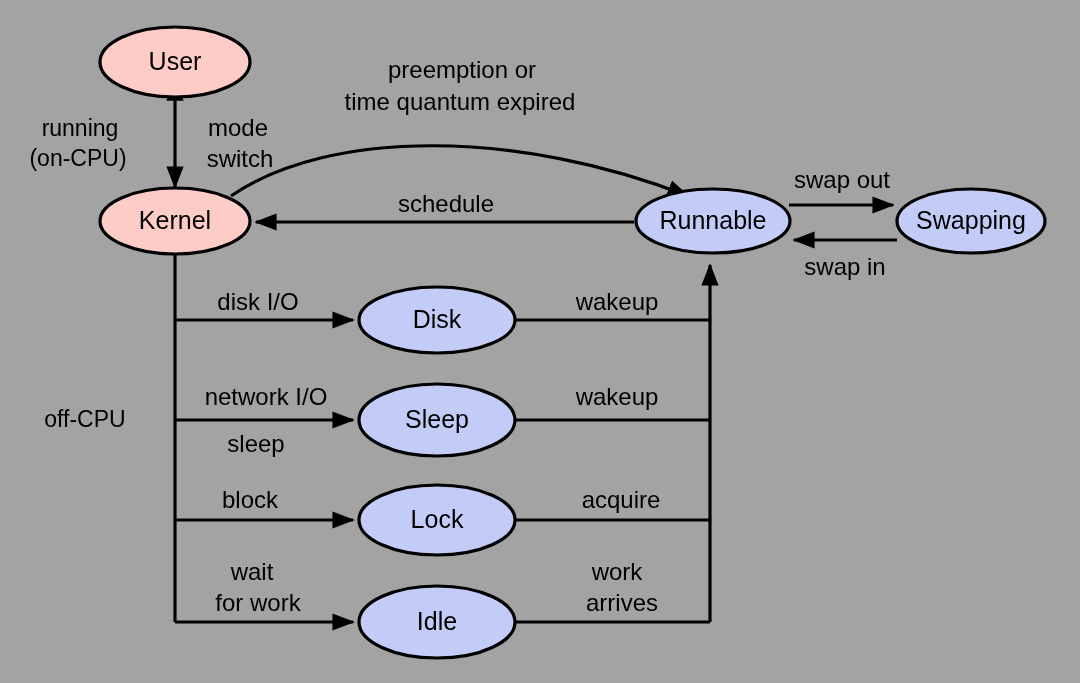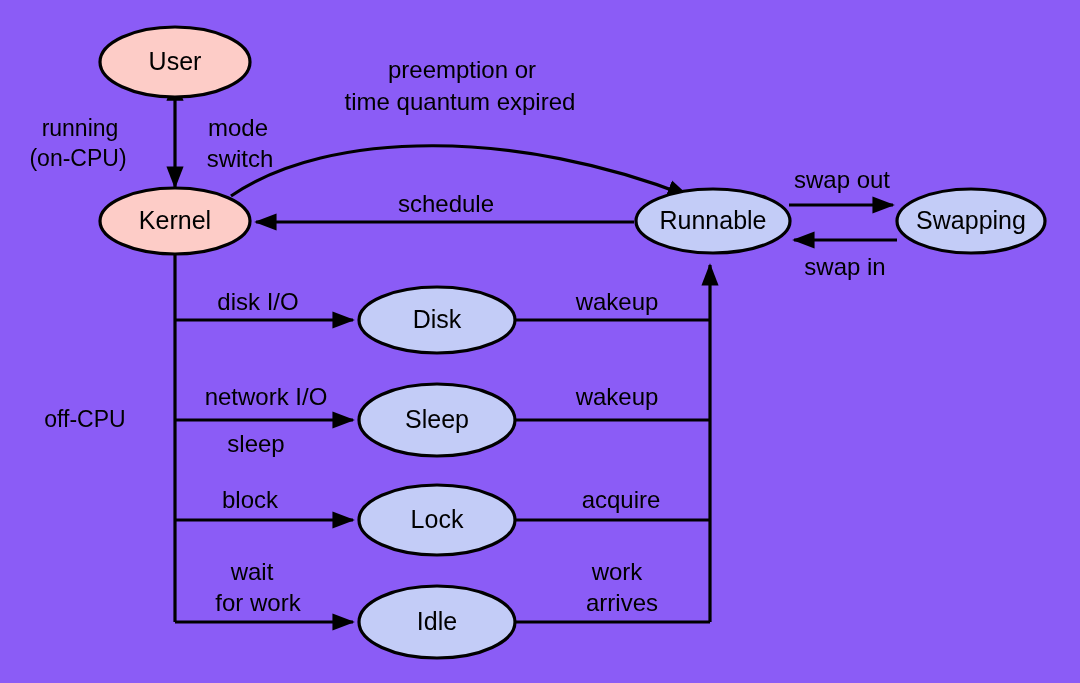--- a/index.html
+++ b/index.html
@@ -4,21 +4,21 @@
 <style>
   html, body {
     margin: 0;
     padding: 0;
     background: #ffffff;
   }
   #page {
     position: relative;
     width: 1080px;
     height: 683px;
-    background: #8b5cf6;
+    background: #a3a3a3;
     font-family: "Liberation Sans", sans-serif;
     overflow: hidden;
   }
   svg#diagram {
     display: block;
     width: 1080px;
     height: 683px;
   }
   .node-ellipse {
     stroke: #000000;

